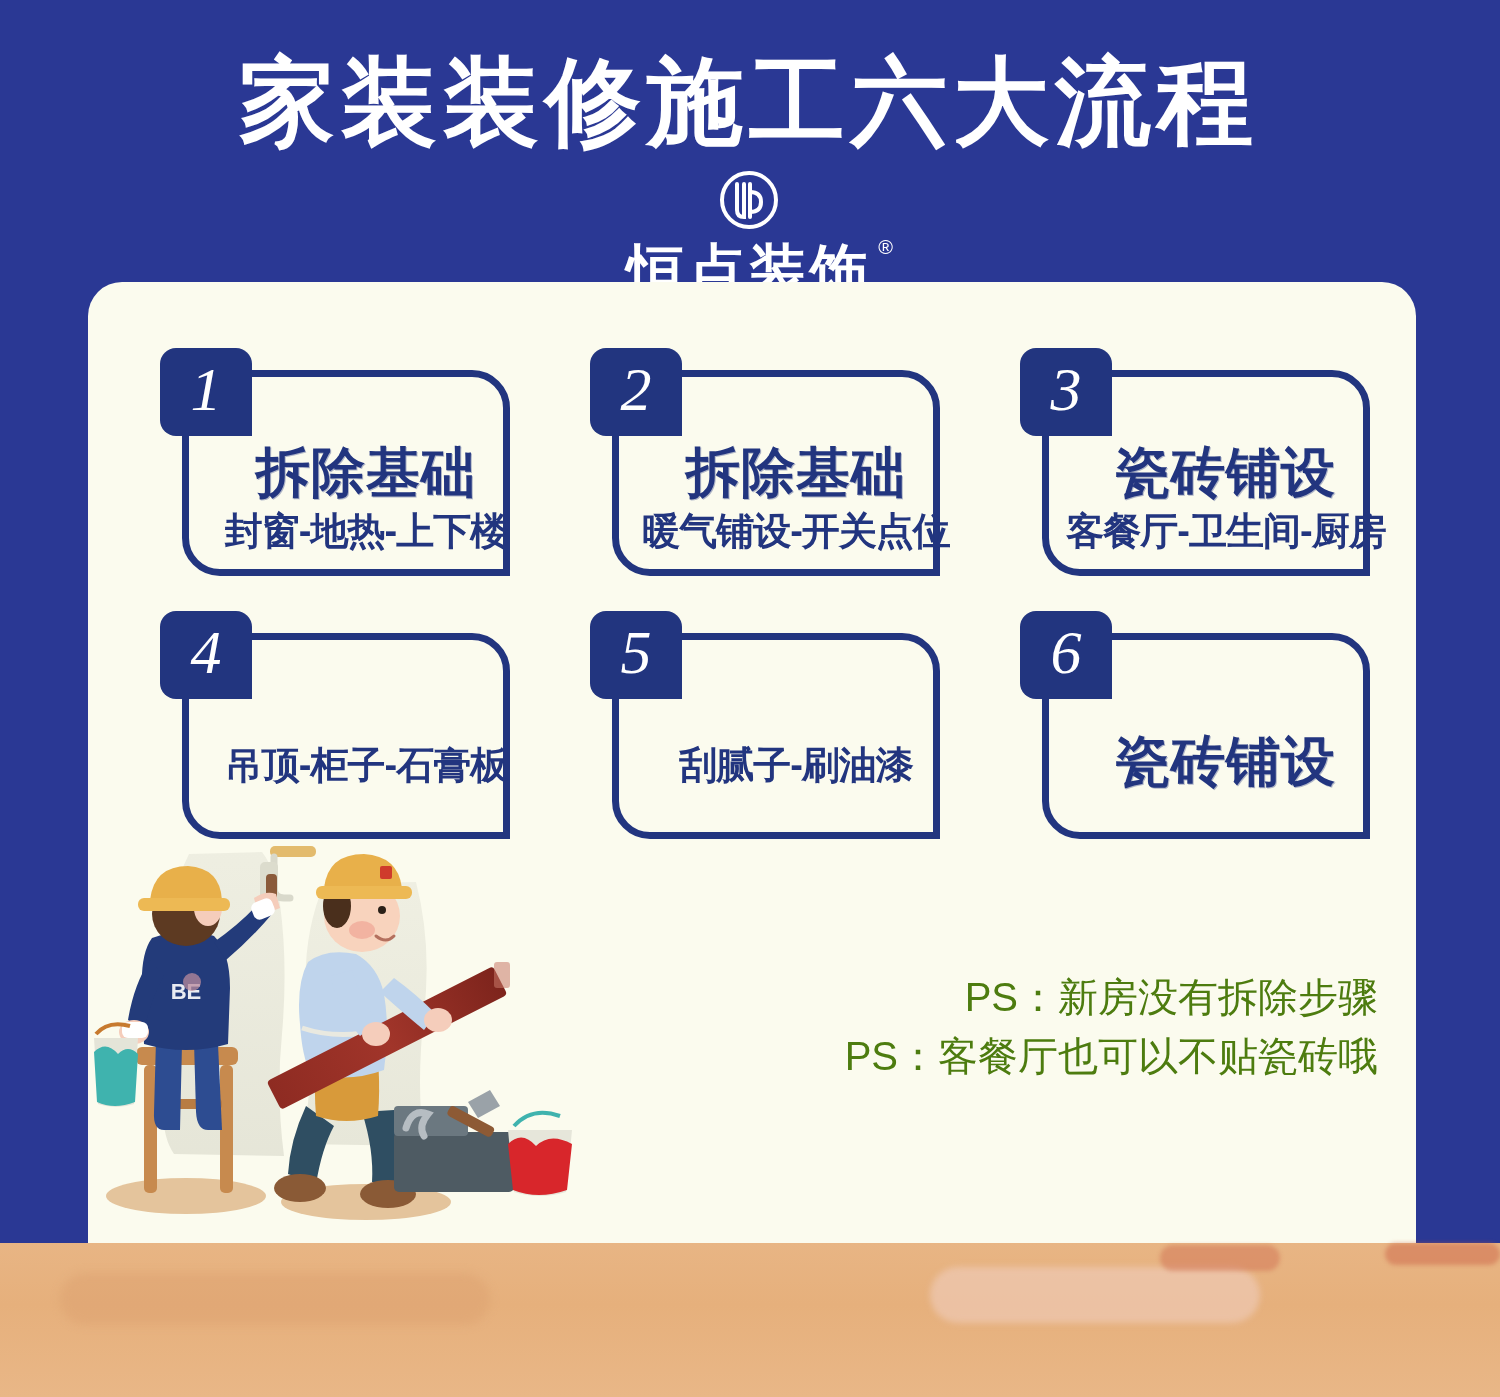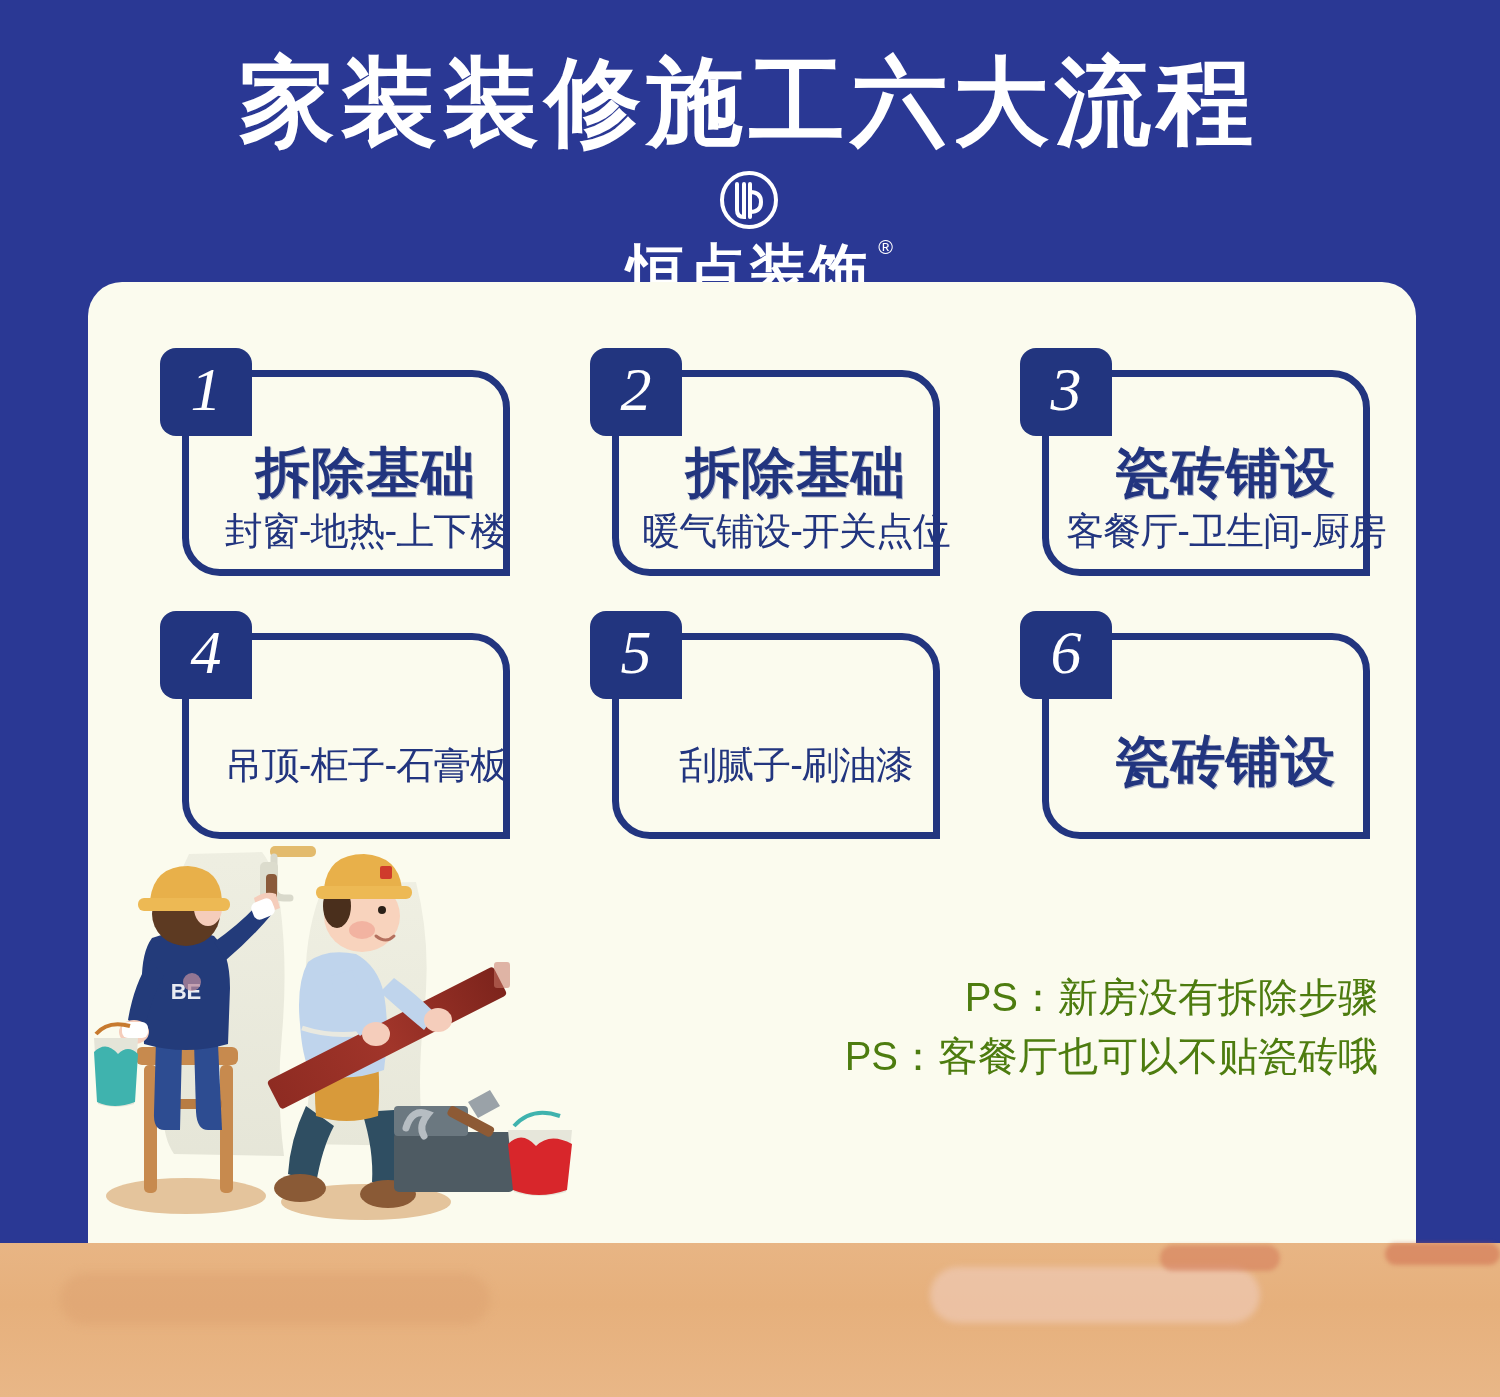--- a/index.html
+++ b/index.html
@@ -157,21 +157,21 @@
     font-weight: bold;
     color: #22357f;
     letter-spacing: 1px;
     line-height: 1.08;
     white-space: nowrap;
     text-shadow: 1px 1px 0 rgba(34,53,127,0.35);
   }
   .card-sub {
     margin-top: 10px;
     font-size: 38px;
-    font-weight: normal;
+    font-weight: bold;
     color: #22357f;
     letter-spacing: -1px;
     line-height: 1.1;
     white-space: nowrap;
   }
 
   
   .ps-notes {
     position: absolute;
     right: 38px;

